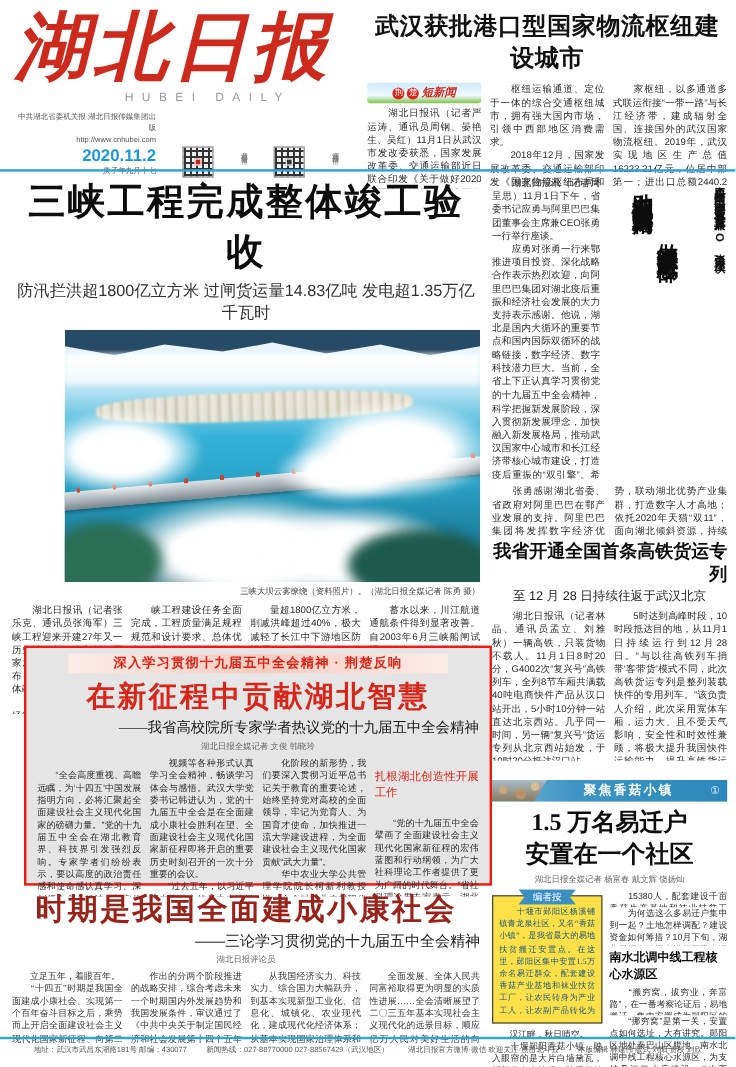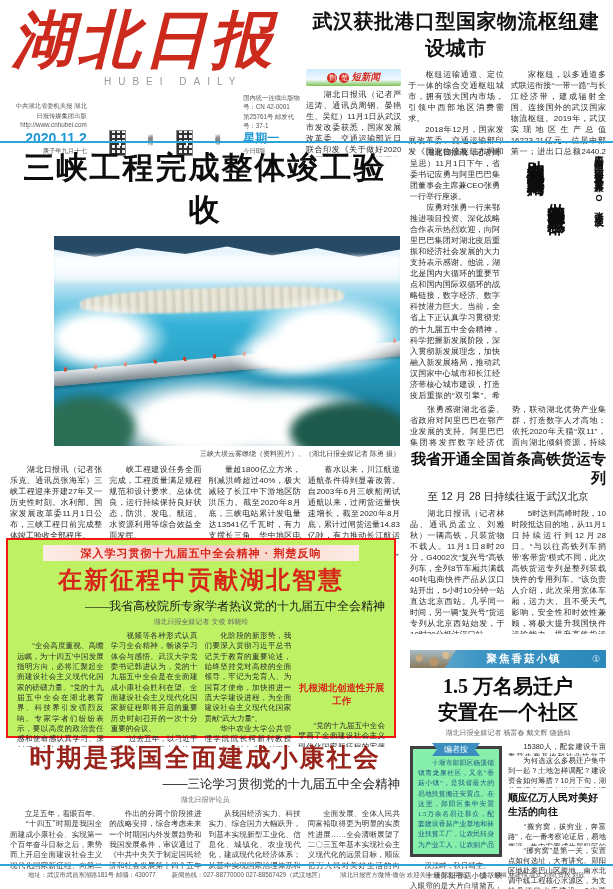--- a/index.html
+++ b/index.html
@@ -66,34 +66,34 @@
            background:repeating-linear-gradient(90deg,#c4452a 0 3px,transparent 3px 30px); }
   .ph-cloud { position:absolute; border-radius:50%; filter:blur(3px);
            background:radial-gradient(closest-side,#ffffff 55%,rgba(255,255,255,0)); }
   .ph-green { position:absolute; border-radius:50%; filter:blur(5px); }
   .lead-caption { width:346px; margin-left:44px; margin-top:3px; font-size:7px;
            color:#444; text-align:right; }
   .lead-cols { display:flex; gap:7px; margin-top:5px; height:92px; }
   .lead-cols .txt { flex:1; }
 
   
-  #featured { position:absolute; left:6px; top:538px; width:390px; height:200px;
-              border:2.5px solid #ef1a10; background:#bef264; padding:5px 9px; }
+  #featured { position:absolute; left:20px; top:538px; width:390px; height:200px;
+              border:2.5px solid #ef1a10; background:#e5e5e5; padding:5px 9px; }
   .ft-banner { height:16px; margin:0 26px; line-height:16px; text-align:center;
                background:linear-gradient(90deg,#fcece6,#f6ccc0 50%,#fcece6);
                color:#d8251a; font-weight:bold; font-size:11px; letter-spacing:1px; }
   .ft-title { color:#d8251a; font-size:24px; font-weight:900; text-align:center;
               letter-spacing:2px; margin-top:3px; }
   .ft-sub { font-size:12px; text-align:right; color:#191919; margin-top:2px;
             font-family:"Liberation Serif","DejaVu Serif",serif; }
   .ft-byline { font-size:7px; color:#666; text-align:center; margin:2px 0 4px; }
   .ft-cols { display:flex; gap:7px; height:116px; }
   .ft-cols .txt { flex:1; font-size:7.5px; }
-  .red-subhead { color:#d8251a; font-weight:bold; font-size:9.5px; text-align:center;
-                 margin-bottom:3px;margin-top:40px; }
+  .red-subhead { color:#d8251a; font-weight:normal; font-size:9.5px; 
+                 margin-bottom:3px; }
 
   
   #editorial { position:absolute; left:10px; top:741px; width:390px; }
   .ed-title { font-size:25px; font-weight:900; letter-spacing:2px; text-align:center;
               color:#97231b; font-family:"Liberation Serif","DejaVu Serif",serif; }
   .ed-sub { font-size:12.5px; text-align:right; color:#222; margin-top:2px; }
   .ed-byline { font-size:7px; color:#666; text-align:center; margin:2px 0 4px; }
   .ed-cols { display:flex; gap:7px; height:62px; }
   .ed-cols .txt { flex:1; font-size:7.5px; color:#333; }
 
@@ -126,21 +126,21 @@
   .mu-banner-text { flex:1; text-align:center; color:#ffffff; font-weight:bold;
                     font-size:10.5px; letter-spacing:2px; }
   .mu-num { color:#eaf6ff; font-size:9px; margin-right:6px; }
   .mu-title { font-size:20px; font-weight:900; text-align:center; line-height:1.3;
               margin-top:5px; white-space:pre-line; color:#0d0d0d;
               font-family:"Liberation Serif","DejaVu Serif",serif; }
   .mu-byline { font-size:7px; color:#666; text-align:center; margin:3px 0 4px; }
   .mu-cols { display:flex; gap:6px; height:148px; }
   .mu-left { width:92px; }
   .mu-right { flex:1; }
-  .note-box { position:relative; background:#86efac; border:3px solid #404040;
+  .note-box { position:relative; background:#fde047; border:1px solid #404040;
               padding:9px 5px 4px; margin-top:4px; }
   .note-ribbon { position:absolute; top:-6px; left:50%; transform:translateX(-50%);
                  background:#3a8fc0; color:#fff; font-size:8px; line-height:13px;
                  padding:0 12px; white-space:nowrap;
                  clip-path:polygon(0 0,100% 0,calc(100% - 5px) 50%,100% 100%,0 100%,5px 50%); }
   .note-txt { font-size:6.8px; line-height:1.5; color:#19567e; text-align:justify;
               white-space:pre-line; max-height:92px; overflow:hidden;
               font-family:"Liberation Serif","DejaVu Serif",serif; }
   .mu-left .txt { margin-top:4px; height:36px; font-size:7.3px; }
   .mu-subhead { font-size:10px; font-weight:900; color:#0d0d0d; margin:3px 0; }
@@ -165,26 +165,20 @@
       <div class="mi-small">庚子年九月十七</div>
     </div>
     <div class="qr">
         <div class="qr-center" style="background:#c2261b;"></div>
       </div>
     <div class="qr-label v">湖北日报微博</div>
     <div class="qr">
         <div class="qr-center" style="background:#333;"></div>
       </div>
     <div class="qr-label v">湖北日报微信</div>
-    <div class="mi-right">
-      <div class="mi-small">国内统一连续出版物号：CN 42-0001</div>
-      <div class="mi-small">第25761号 邮发代号：37-1</div>
-      <div class="mi-week">星期一</div>
-      <div class="mi-small">今日8版</div>
-    </div>
   </div>
 </div>
 
 <div id="top-story">
   <div class="ts-title">武汉获批港口型国家物流枢纽建设城市</div>
   <div class="ts-cols">
     <div class="ts-col">
       <div class="jc-logo">
         <span class="jc-badge">荆</span>
         <span class="jc-badge">楚</span>
@@ -197,20 +191,21 @@
 　　2018年12月，国家发展改革委、交通运输部印发《国家物流枢纽布局和建设规划》，将武汉列为陆港型、港口型、生产服务型、商贸服务型和空港型等5个国家物流枢纽承载城市。按照国家申报条件和要求，武汉市以阳逻港国际物流园区为基础，争创国家物流枢纽建设城市。</div>
     <div class="ts-col txt">　　家枢纽，以多通道多式联运衔接“一带一路”与长江经济带，建成辐射全国、连接国外的武汉国家物流枢纽。2019年，武汉实现地区生产总值16223.21亿元，位居中部第一；进出口总额2440.2亿元，外贸集装箱吞吐量超过70万TEU，阳逻港成为长江中上游最大的集装箱枢纽港。
 　　今年入选的22个国家级物流枢纽建设城市中，东部地区7个，中部地区4个，西部地区9个，东北地区2个，武汉成为湖北省今年唯一入选的国家物流枢纽建设城市。</div>
   </div>
 </div>
 
 <div class="blue-rule" style="top:141px;"></div>
 
 <div id="lead">
   <div class="lead-title">三峡工程完成整体竣工验收</div>
+  <div class="lead-sub">防汛拦洪超1800亿立方米 过闸货运量14.83亿吨 发电超1.35万亿千瓦时</div>
   <div class="photo">
     <div class="ph-mountains"></div>
     <div class="ph-sky"></div>
     <div class="ph-city"></div>
     <div class="ph-dam"></div>
     <div class="ph-cloud" style="left:-24px;top:66px;width:140px;height:72px;"></div>
     <div class="ph-cloud" style="right:-14px;top:58px;width:170px;height:84px;"></div>
     <div class="ph-cloud" style="left:36px;top:138px;width:230px;height:95px;"></div>
     <div class="ph-cloud" style="right:20px;top:146px;width:170px;height:80px;"></div>
     <div class="ph-cloud" style="left:175px;top:92px;width:120px;height:52px;"></div>
@@ -303,21 +298,21 @@
       <div class="note-box">
         <div class="note-ribbon">编者按</div>
         <div class="note-txt">　　十堰市郧阳区杨溪铺镇青龙泉社区，又名“香菇小镇”，是我省最大的易地扶贫搬迁安置点。在这里，郧阳区集中安置1.5万余名易迁群众，配套建设香菇产业基地和袜业扶贫工厂，让农民转身为产业工人，让农副产品转化为商品，为库区脱贫致富探索了有益路径。本报推出系列报道《聚焦香菇小镇》，敬请关注。</div>
       </div>
       <div class="txt">　　汉江畔，秋日晴空。
 　　十堰郧阳香菇小镇，映入眼帘的是大片白墙黛瓦，棚架口有人忙碌，孩子们放学了，叽叽喳喳地跑出校门。</div>
     </div>
     <div class="mu-right">
       <div class="txt" style="height:14px;">　　15380人，配套建设千亩香菇生产基地和袜业扶贫工厂。</div>
       <div class="txt" style="height:32px;">　　为何选这么多易迁户集中到一起？土地怎样调配？建设资金如何筹措？10月下旬，湖北日报全媒记者进行了蹲点调研。</div>
-      <div class="mu-subhead">顺应亿万人民对美好生活的向往</div>
+      <div class="mu-subhead">南水北调中线工程核心水源区</div>
       <div class="txt" style="height:24px;">　　“搬穷窝，拔穷业，奔富路”，在一番考察论证后，易地搬迁、集中安置成为郧阳区的最佳选择。</div>
       <div class="txt" style="height:56px;">　　“挪穷窝”是第一关，安置点如何选址，大有讲究。郧阳区地处秦巴山区腹地、南水北调中线工程核心水源区，为支持丹江口水库建设，2次蓄水、3次移民，淹没农田26万亩，土地是尤显珍贵的第一资源。　（下转第3版）</div>
     </div>
   </div>
 </div>
 
 <div class="blue-rule" id="footer-rule"></div>
 <div id="footer">
   <span>地址：武汉市武昌东湖路181号 邮编：430077</span>
   <span>新闻热线：027-88770000 027-88567429（武汉地区）</span>

